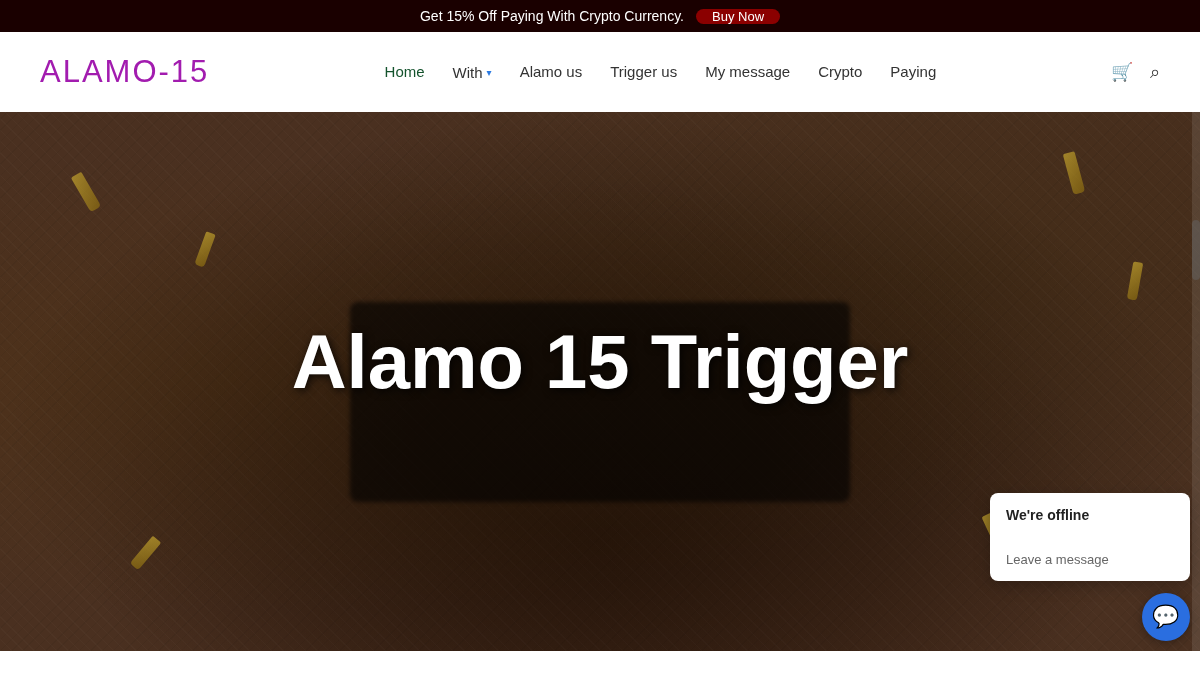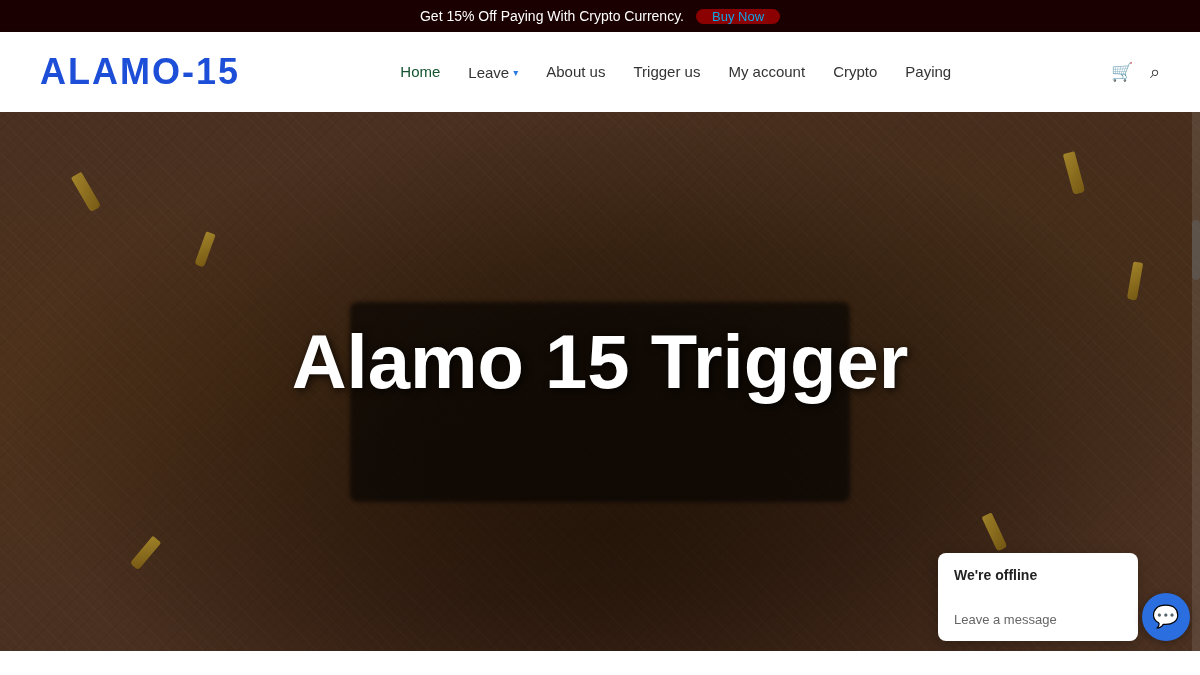--- a/index.html
+++ b/index.html
@@ -12,43 +12,43 @@
       text-align: center;
       padding: 8px 20px;
       font-size: 14px;
       display: flex;
       align-items: flex-end;
       justify-content: center;
       gap: 12px;
     }
     .top-banner .buy-now-btn {
       background-color: #8b0000;
-      color: #0ea5e9;
+      color: #ffffff;
       border: none;
       padding: 0 16px;
       font-size: 13px;
       cursor: pointer;
       border-radius: 10px;
     }
 
     
     .navbar {
       background-color: #fff;
       display: flex;
       align-items: center;
       justify-content: space-between;
       padding: 12px 40px;
       box-shadow: 0 1px 3px rgba(0,0,0,0.1);
       height: 80px;
     }
     .navbar-logo {
-      font-size: 36px;
-      font-weight: 700;
+      font-size: 31px;
+      font-weight: 400;
       letter-spacing: 2px;
-      color: #1d4ed8;
+      color: #a21caf;
       font-family: 'Arial Black', Arial, sans-serif;
     }
     .navbar-nav {
       display: flex;
       align-items: center;
       gap: 28px;
       list-style: none;
     }
     .navbar-nav a {
       text-decoration: none;
@@ -195,23 +195,23 @@
       border-radius: 4px;
     }
 
     
     .chat-widget {
       position: absolute;
       bottom: 10px;
       right: 10px;
       z-index: 100;
       display: flex;
-      flex-direction: row;
+      flex-direction: column;
       align-items: flex-end;
-      gap: 4px;
+      gap: 12px;
     }
     .chat-popup {
       background: #fff;
       border-radius: 8px;
       padding: 14px 16px;
       box-shadow: 0 4px 16px rgba(0,0,0,0.25);
       width: 200px;
     }
     .chat-popup-title {
       font-size: 14px;
@@ -256,32 +256,32 @@
 </div>
 
 <nav class="navbar">
   <div class="navbar-logo">ALAMO-15</div>
   <ul class="navbar-nav">
     <li>
       <a href="#" class="active">Home</a>
     </li>
     <li>
       <a href="#" class="nav-shop">
-        <span>Leave</span>
+        <span>With</span>
         <span class="chevron">▾</span>
       </a>
     </li>
     <li>
-      <a href="#">About us</a>
+      <a href="#">Alamo us</a>
     </li>
     <li>
       <a href="#">Trigger us</a>
     </li>
     <li>
-      <a href="#">My account</a>
+      <a href="#">My message</a>
     </li>
     <li>
       <a href="#">Crypto</a>
     </li>
     <li>
       <a href="#">Paying</a>
     </li>
   </ul>
   <div class="navbar-icons">
     <button class="icon-btn">

